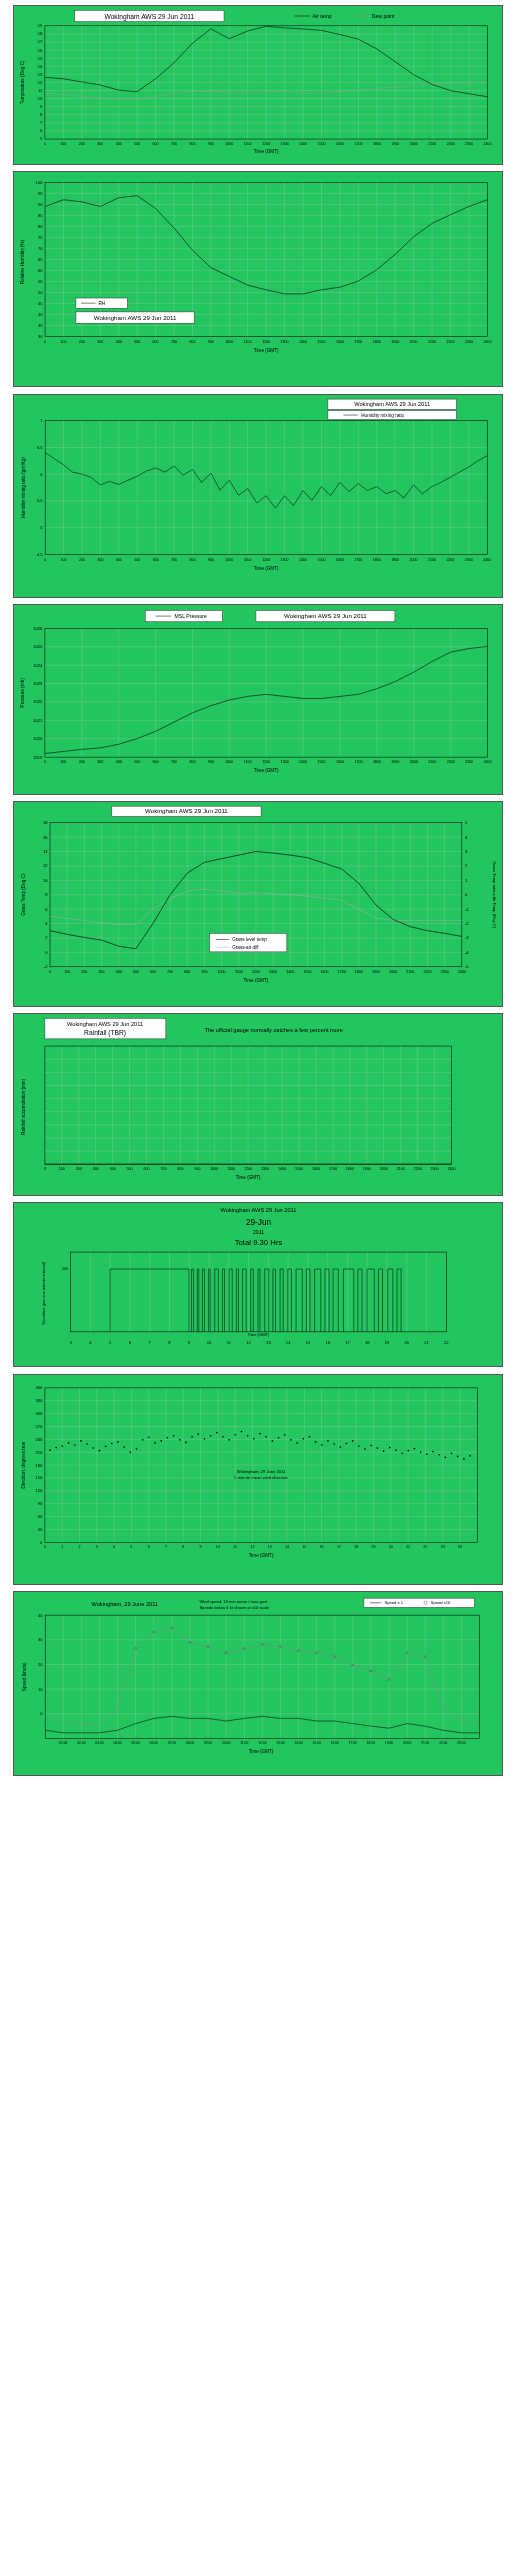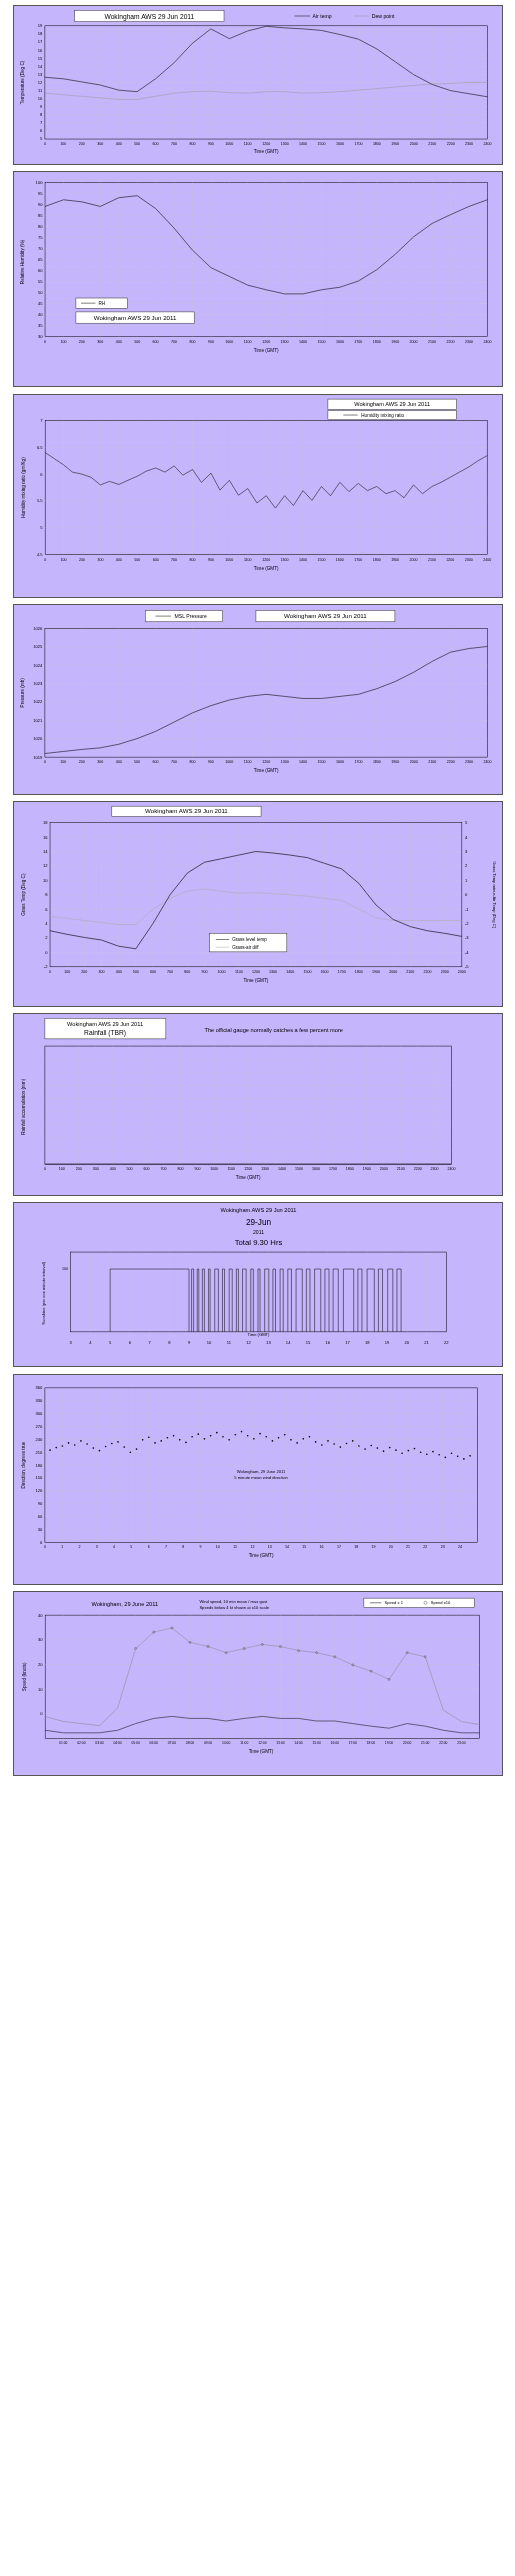--- a/index.html
+++ b/index.html
@@ -2,21 +2,21 @@
 <html style="font-size:8.2px"><head>
 <meta charset="utf-8">
 <style>
   html,body{margin:0;padding:0;background:#ffffff;}
   body{width:515px;font-family:"Liberation Sans",sans-serif;color:#000;}
   .page{width:515px;padding:0;box-sizing:border-box;}
   .panel{
     width:490px;
     margin:5.2px auto 6.2px auto;
     border:0.5px solid #555;
-    background:#c4b5fd;
+    background:#22c55e;
     box-sizing:border-box;
     position:relative;
     text-align:right;
   }
   svg{display:block;}
 </style>
 </head>
 <body>
 
 <div class="page">

